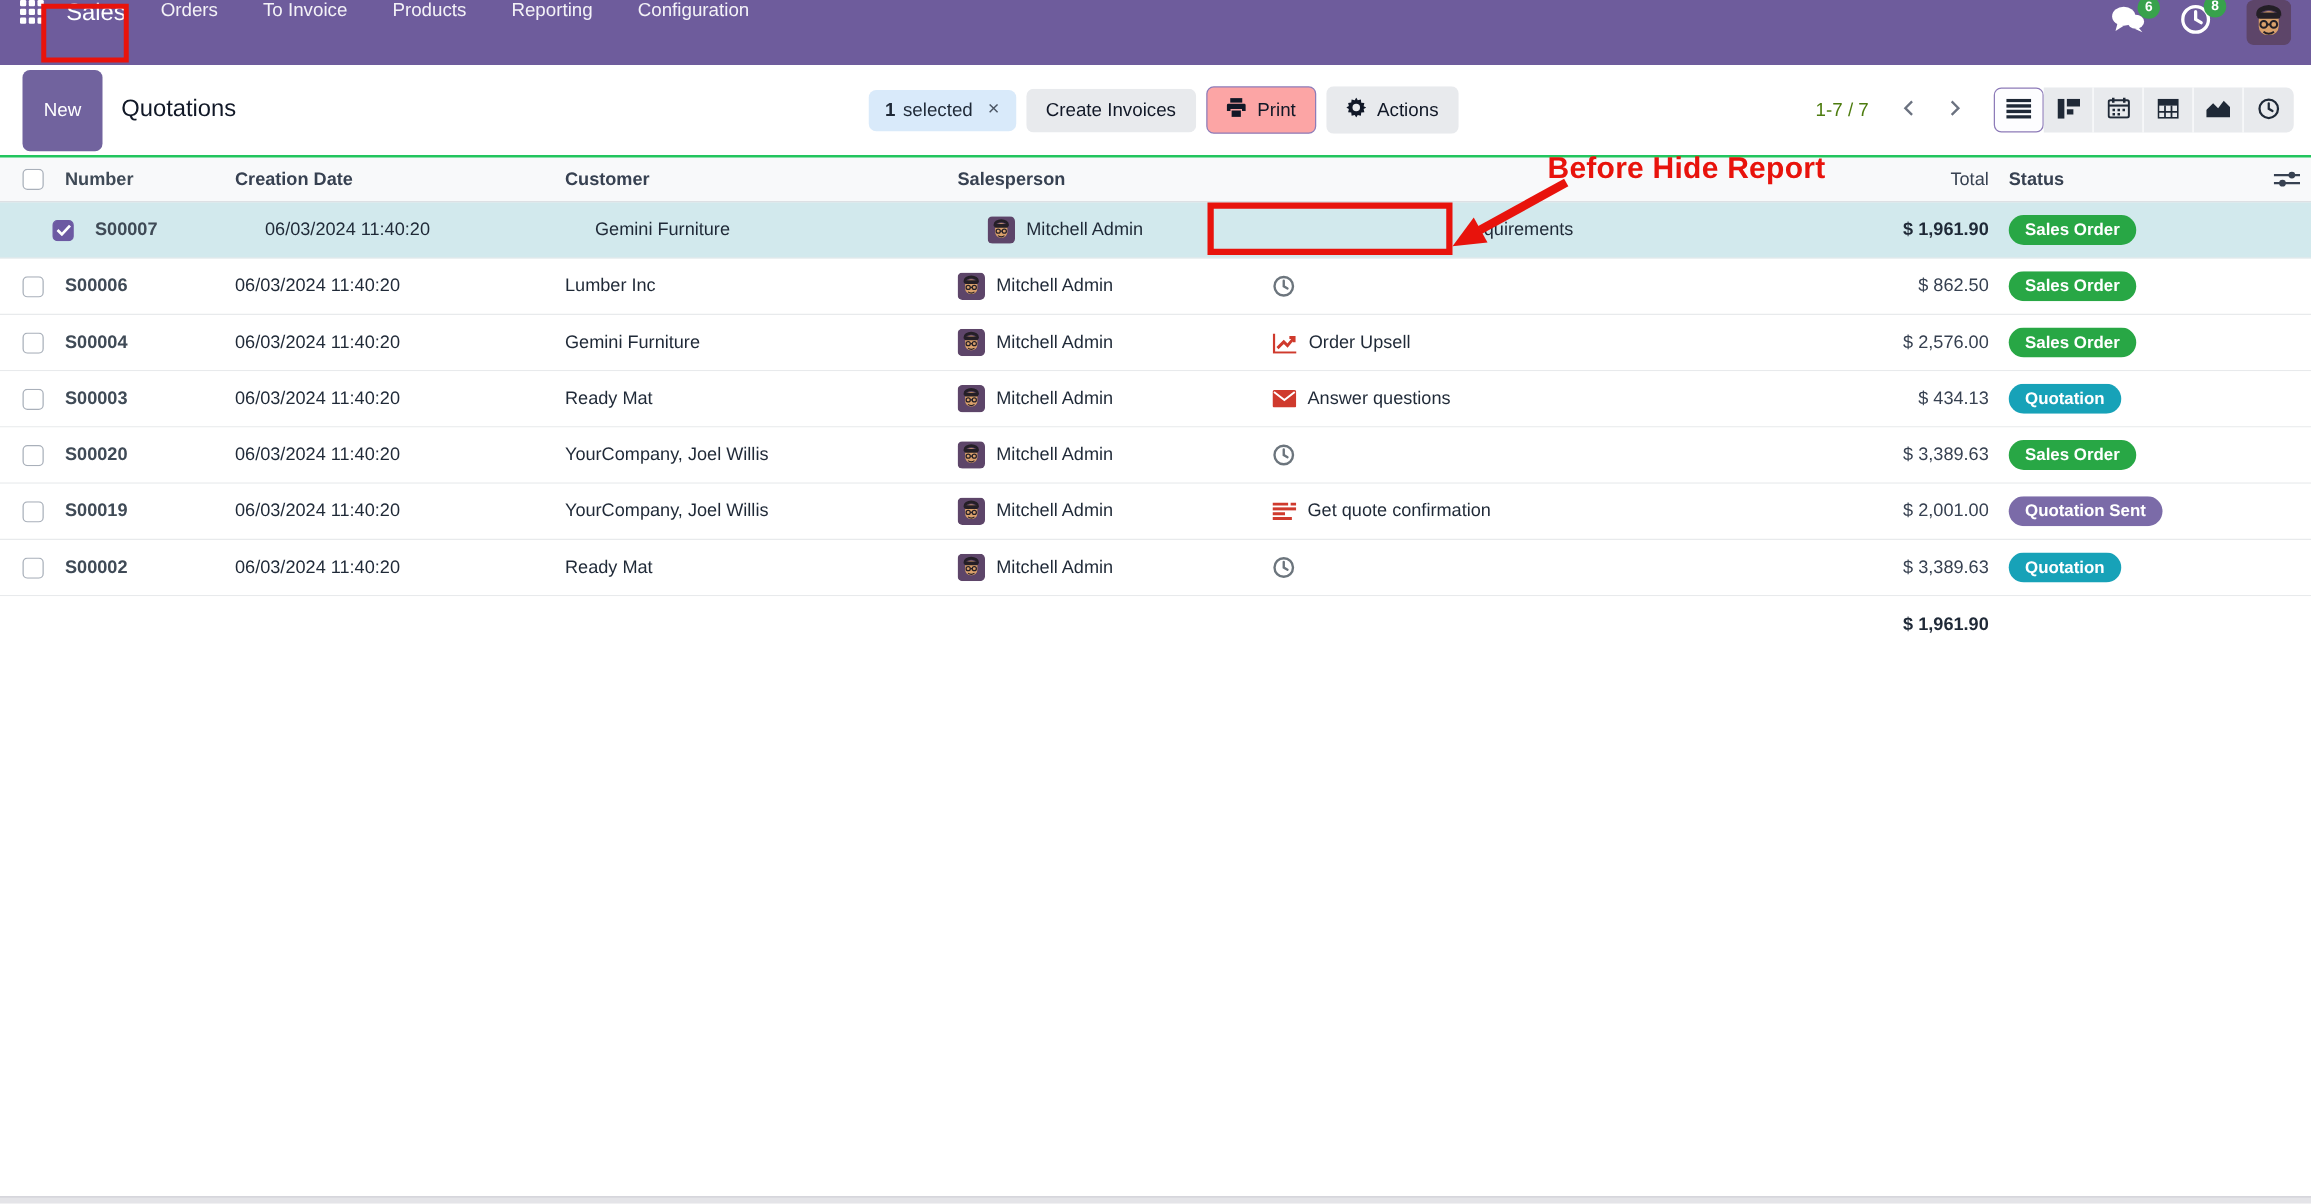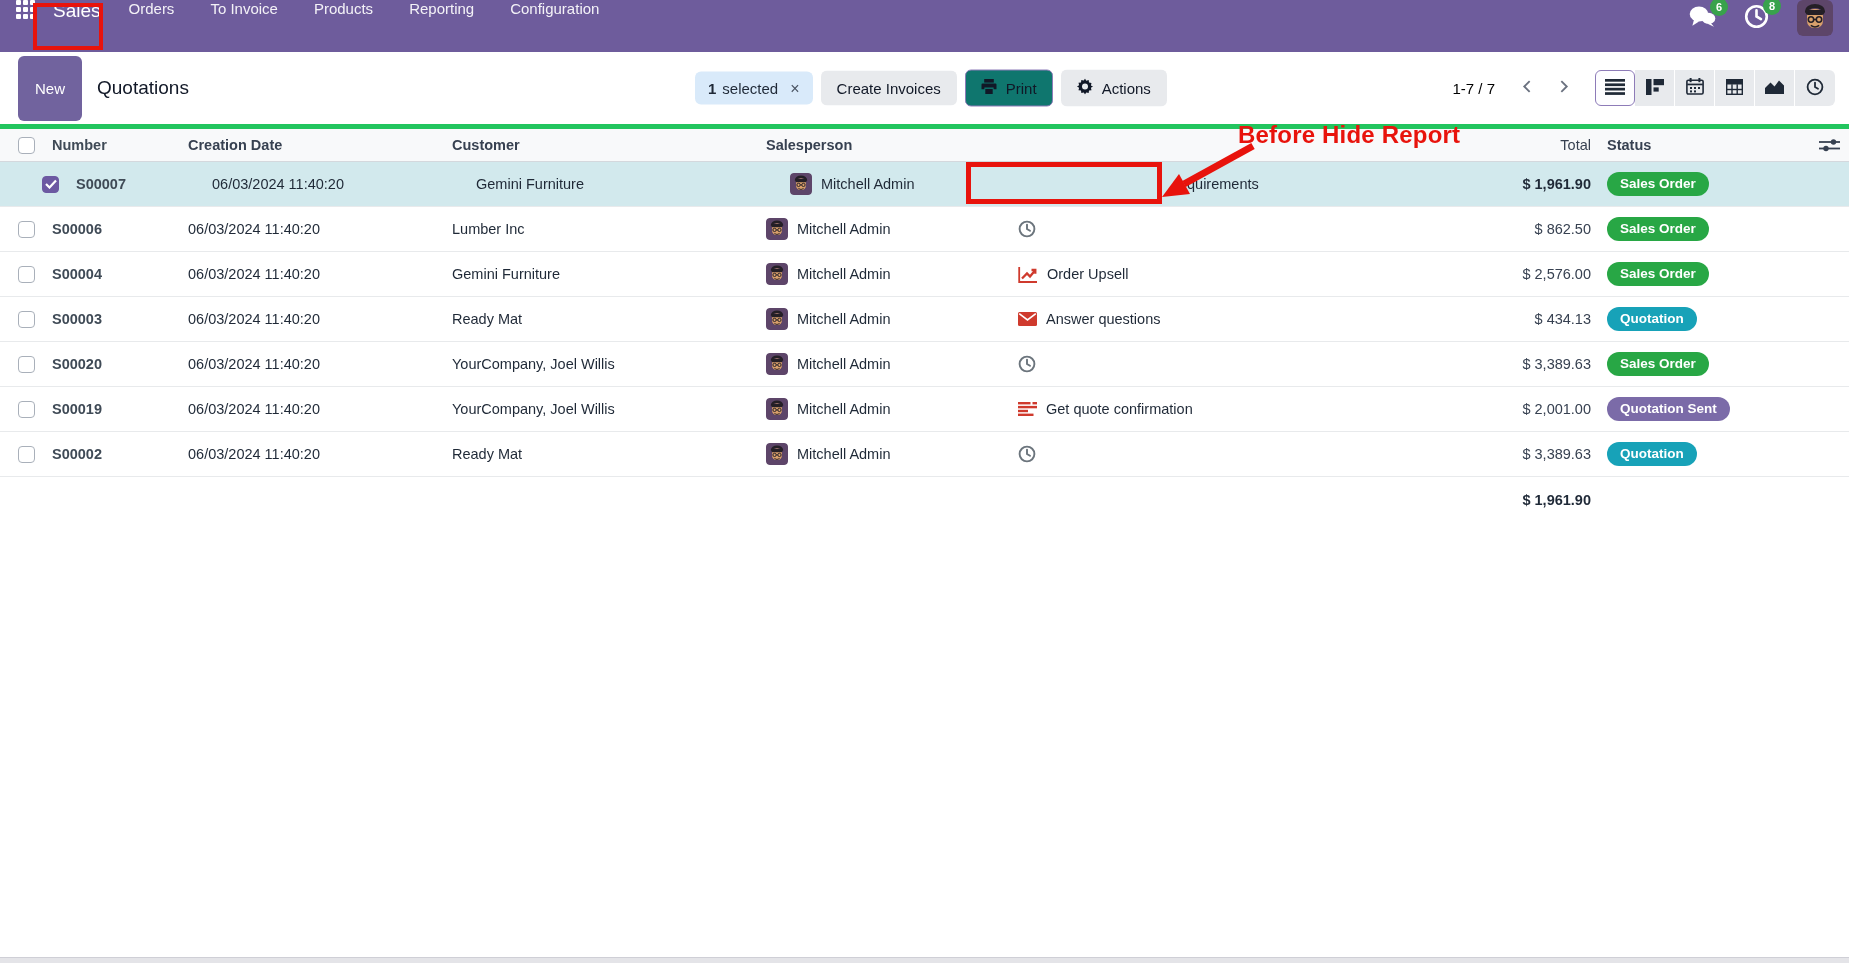--- a/index.html
+++ b/index.html
@@ -34,38 +34,38 @@
   .cp-center { position:absolute; left:695px; top:50%; transform:translateY(-50%);
     display:flex; align-items:center; gap:8px; }
   .pill-selected { background:#d9eafa; border-radius:6px; padding:8px 13px;
     display:flex; align-items:center; gap:12px; font-size:15px; color:#1f2937; }
   .pill-selected b { font-weight:700; margin-right:-6px; }
   .pill-x { cursor:pointer; color:#4b5563; font-size:16px; line-height:1; }
   .btn { background:#e8eaed; color:#111827; border:1px solid transparent; border-radius:6px;
     padding:8px 15px; font-size:15px; font-weight:500; display:flex; align-items:center;
     gap:9px; cursor:pointer; font-family:inherit; }
   .btn svg { flex:none; }
-  .btn-print { background:#0f766e; border-color:#8d7bb8; }
+  .btn-print { background:#fca5a5; border-color:#8d7bb8; }
   .cp-right { position:absolute; right:14px; top:50%; transform:translateY(-50%);
     display:flex; align-items:center; }
-  .pager-text { font-size:15px; color:#000000; margin-right:14px; }
+  .pager-text { font-size:15px; color:#4d7c0f; margin-right:14px; }
   .pager-btn { width:36px; height:34px; background:transparent; border:none; color:#6b7280;
     display:flex; align-items:center; justify-content:center; cursor:pointer; }
   .switcher { display:flex; margin-left:14px; border-radius:6px; }
   .sw-btn { width:40px; height:36px; background:#e8eaed; border:none; display:flex;
     align-items:center; justify-content:center; cursor:pointer; color:#1f2937;
     border-right:1px solid #fff; }
   .sw-btn:first-child { border-radius:6px 0 0 6px; }
   .sw-btn:last-child { border-radius:0 6px 6px 0; border-right:none; }
   .sw-btn.active { background:#fdfdff; border:1px solid #8d7bb8; border-radius:6px; }
 
   
   .ltable { width:100%; font-size:14.5px; }
   .thead { display:flex; align-items:center; height:38px; background:#f8f9fa;
-    border-top:5px solid #22c55e; border-bottom:1px solid #d4d8dd;
+    border-top:2px solid #22c55e; border-bottom:1px solid #d4d8dd;
     font-weight:700; color:#374151; }
   .trow { display:flex; align-items:center; height:45px; background:#fff;
     border-bottom:1px solid #e8eaec; cursor:pointer; }
   .trow.selected { background:#d2e9ed;padding-left:24px; }
   .cell { padding-left:8px; display:flex; align-items:center; white-space:nowrap;
     overflow:hidden; }
   .c-check { width:44px; padding-left:18px; }
   .c-number { width:136px; font-weight:700; color:#3f4a56; }
   .c-date { width:264px; }
   .c-customer { width:314px; }

